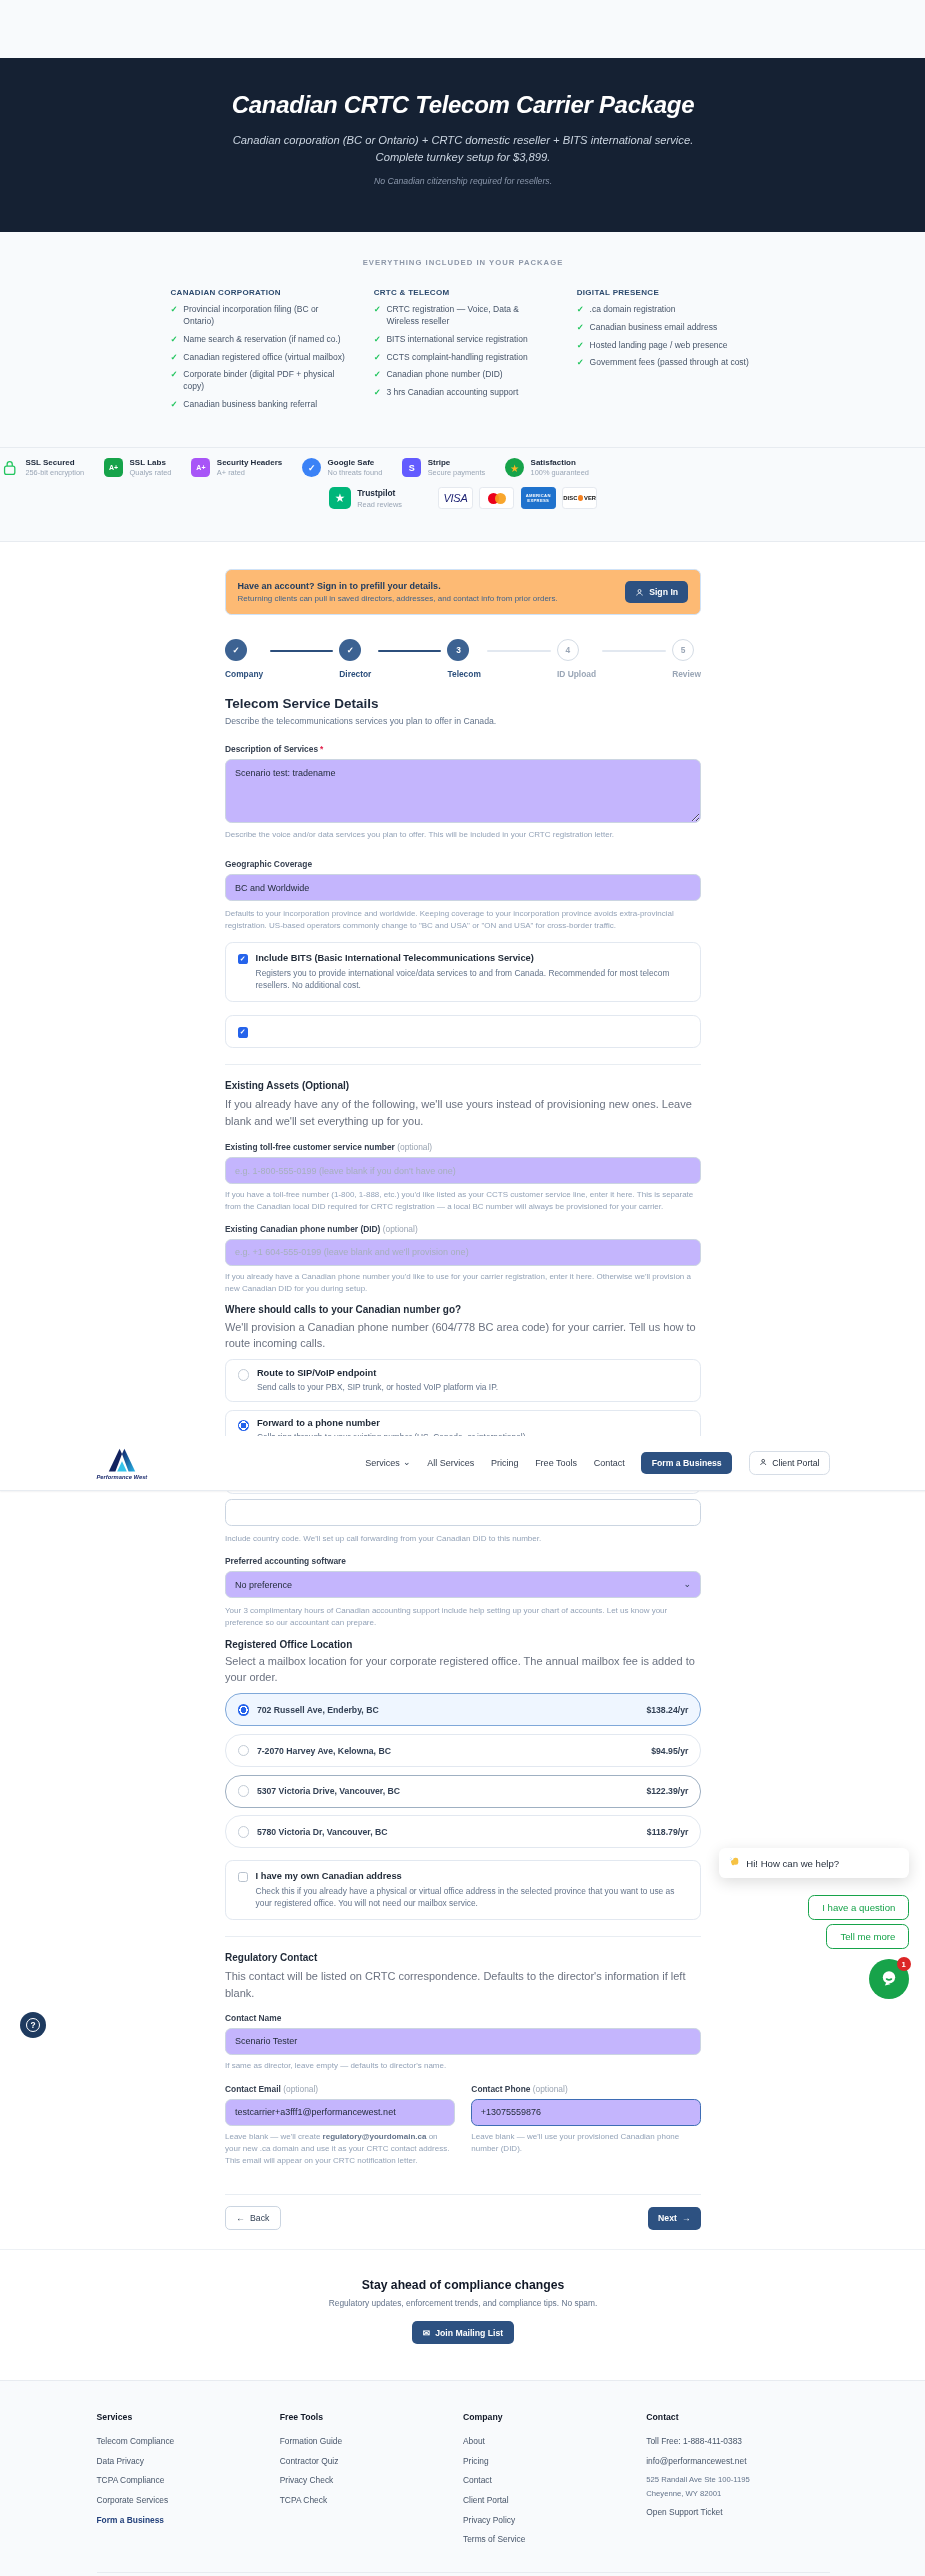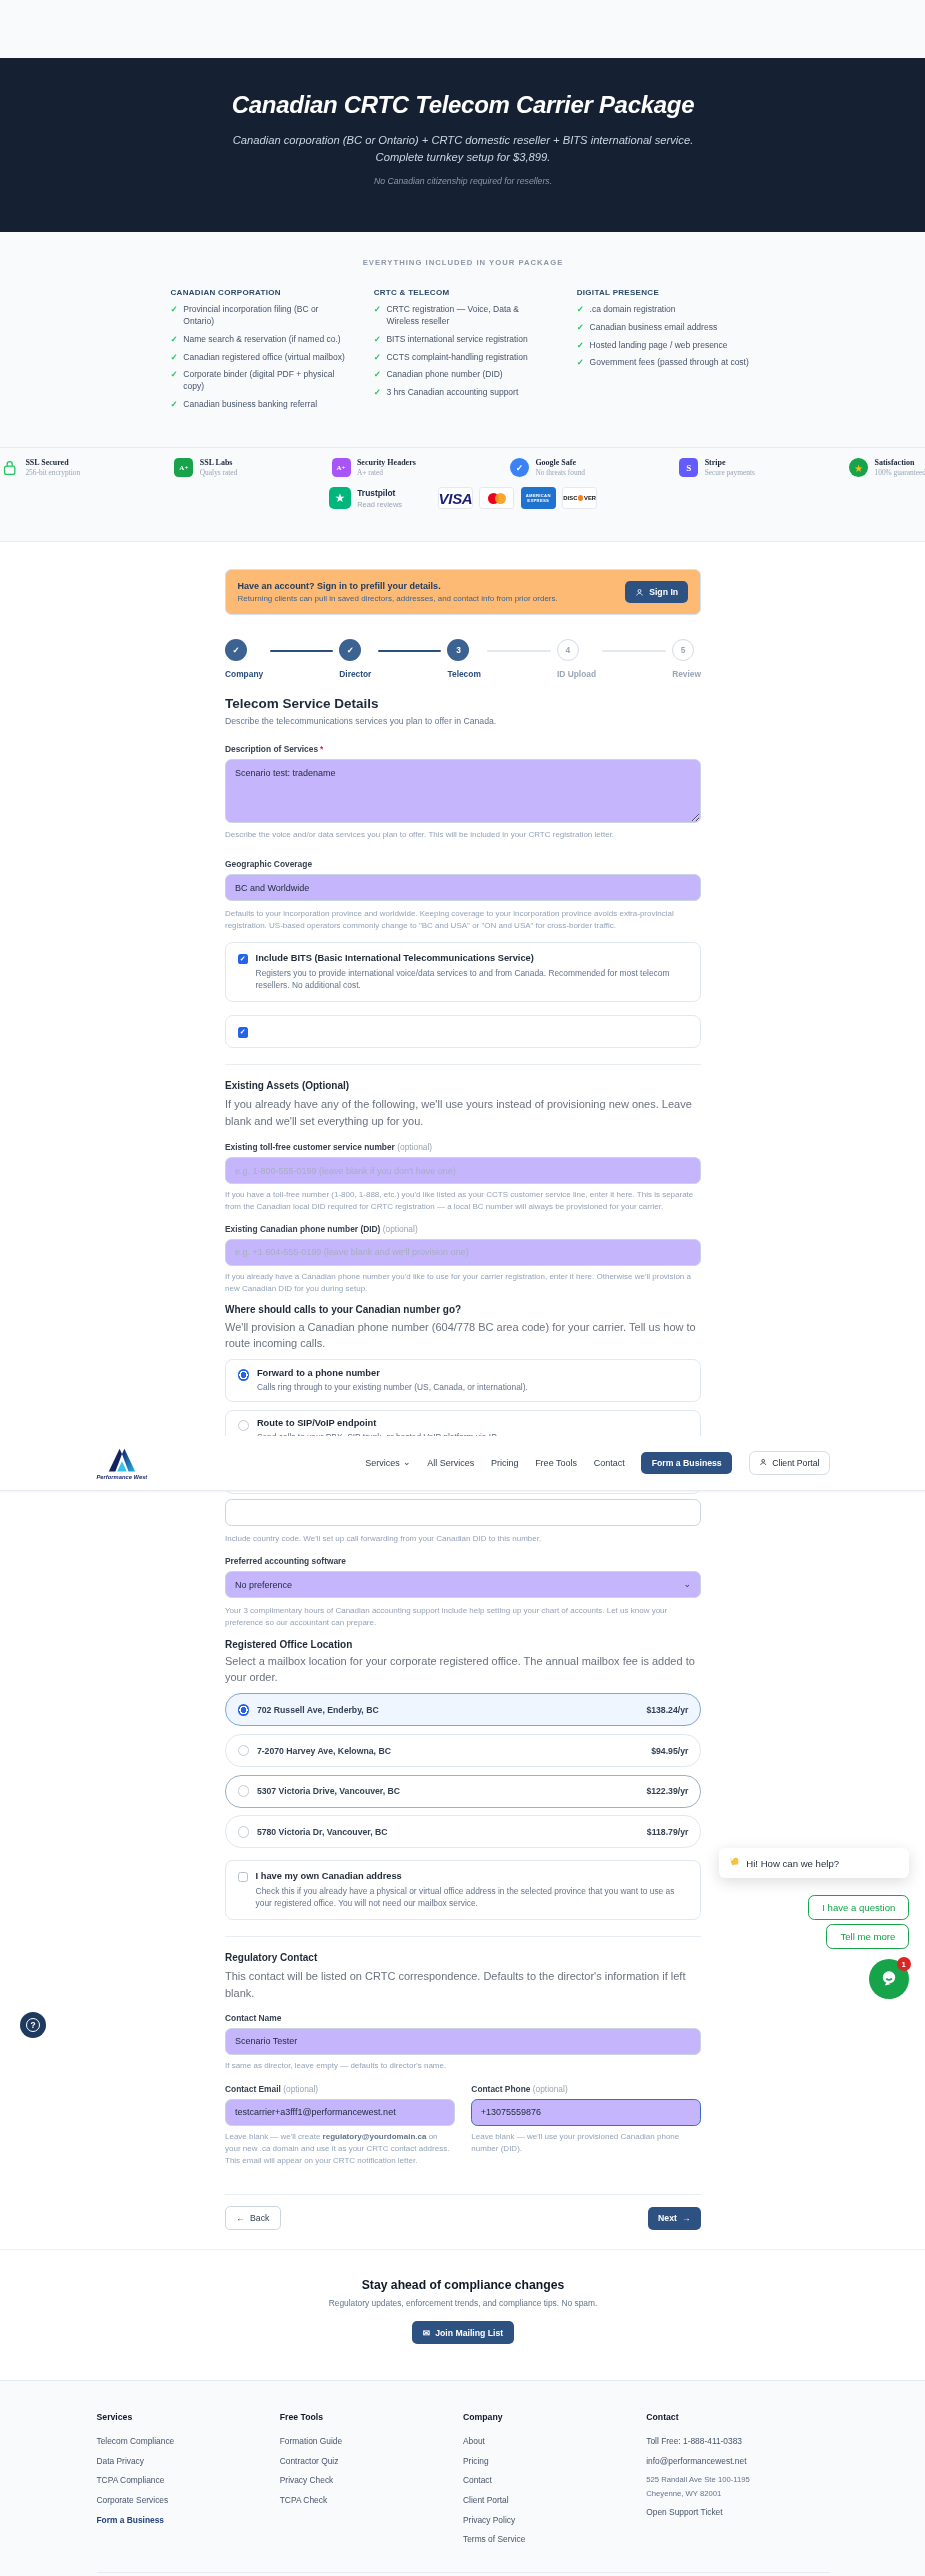--- a/index.html
+++ b/index.html
@@ -22,37 +22,37 @@
   .included { height:215px; background:#f8fafc; padding-top:26px; }
   .kicker { text-align:center; margin:0; font-size:7.7px; font-weight:700; letter-spacing:1px; color:#8d97a8; }
   .cols { width:585px; margin:20.6px auto 0; display:grid; grid-template-columns:1fr 1fr 1fr; gap:24.4px; }
   .col h3 { margin:0 0 7.7px; font-size:8px; letter-spacing:0.3px; color:#2c4a6e; }
   .col ul { list-style:none; margin:0; padding:0; }
   .col li { display:flex; gap:5.8px; font-size:8.5px; color:#475569; line-height:1.4; margin-bottom:5.8px; }
   .check { color:#22c55e; font-weight:700; font-size:8.4px; flex:none; }
 
   
   .trust { height:95px; background:#f8fafc; border-top:0.6px solid #e7ebf0; border-bottom:0.6px solid #e7ebf0; padding-top:9.6px; }
-  .badges { display:flex; justify-content:space-between; gap:26px;font-family:Liberation Serif, serif; }
+  .badges { display:flex; justify-content:flex-start; gap:20px; }
   .badge { display:flex; gap:6.4px; align-items:center; }
   .bicon { width:19px; height:19px; flex:none; display:flex; align-items:center; justify-content:center; }
   .sq { border-radius:4.5px; color:#fff; font-weight:700; font-size:7px; }
   .sq-green { background:#16a34a; } .sq-purple { background:#a855f7; } .sq-stripe { background:#635bff; font-size:9px; }
   .circ { border-radius:50%; color:#fff; }
   .circ-blue { background:#3b82f6; font-size:9px; font-weight:700; }
   .circ-green { background:#16a34a; }
   .circ-green .star { color:#f6b723; font-size:10.3px; }
   .badge .t { font-size:8px; font-weight:700; color:#1e293b; }
   .badge .s { font-size:7.4px; color:#9aa6b6; margin-top:1.9px; }
   .payments { display:flex; justify-content:center; align-items:center; gap:36px; margin-top:9.6px; }
   .tp { display:flex; gap:6.4px; align-items:center; }
   .tp-icon { width:22px; height:22px; background:#00b67a; border-radius:5.1px; color:#fff; display:flex; align-items:center; justify-content:center; font-size:11.6px; }
   .cards { display:flex; gap:6.4px; align-items:center; }
   .pcard { width:35px; height:22px; border:0.6px solid #e5e9ef; border-radius:3.2px; background:#fff; display:flex; align-items:center; justify-content:center; }
-  .card-visa span { font-style:italic; font-weight:700; font-size:15px; color:#1a1f71; letter-spacing:-0.3px; }
+  .card-visa span { font-style:italic; font-weight:400; font-size:11px; color:#1a1f71; letter-spacing:-0.3px; }
   .mc-c { width:11px; height:11px; border-radius:50%; }
   .mc-red { background:#eb001b; margin-right:-4.5px; } .mc-org { background:#f79e1b; opacity:.92; }
   .card-amex { background:#1f72cd; border-color:#1f72cd; flex-direction:column; }
   .card-amex span { color:#fff; font-size:4.2px; font-weight:800; letter-spacing:0.3px; line-height:1.25; }
   .card-disc span { font-size:5.8px; font-weight:800; color:#111; letter-spacing:0.1px; }
   .disc-dot { width:5.8px; height:5.8px; border-radius:50%; background:#f48120; margin:0 0.6px; }
 
   
   .main { background:#fff; padding-top:27px; padding-bottom:19px; }
   .wrap { width:476px; margin:0 auto; }
@@ -420,31 +420,31 @@
       <p class="helper" style="margin-top:5.1px">If you have a toll-free number (1-800, 1-888, etc.) you'd like listed as your CCTS customer service line, enter it here. This is separate from the Canadian local DID required for CRTC registration — a local BC number will always be provisioned for your carrier.</p>
 
       <label class="flabel" style="margin-top:10.3px"><span>Existing Canadian phone number (DID)</span> <span class="opt">(optional)</span></label>
       <input class="inp" placeholder="e.g. +1 604-555-0199 (leave blank and we'll provision one)" style="">
       <p class="helper" style="margin-top:5.1px">If you already have a Canadian phone number you'd like to use for your carrier registration, enter it here. Otherwise we'll provision a new Canadian DID for you during setup.</p>
 
       <h3 class="sec-h" style="margin-top:9px">Where should calls to your Canadian number go?</h3>
       <p class="sec-s" style="margin-top:3.9px">We'll provision a Canadian phone number (604/778 BC area code) for your carrier. Tell us how to route incoming calls.</p>
 
       <div class="card radio-card">
+        <span class="radio off"></span>
+        <div>
+          <div class="ct">Route to SIP/VoIP endpoint</div>
+          <div class="cd" style="margin-top:2.6px">Send calls to your PBX, SIP trunk, or hosted VoIP platform via IP.</div>
+        </div>
+      </div>
+      <div class="card radio-card">
         <span class="radio on"></span>
         <div>
           <div class="ct">Forward to a phone number</div>
           <div class="cd" style="margin-top:2.6px">Calls ring through to your existing number (US, Canada, or international).</div>
-        </div>
-      </div>
-      <div class="card radio-card">
-        <span class="radio off"></span>
-        <div>
-          <div class="ct">Route to SIP/VoIP endpoint</div>
-          <div class="cd" style="margin-top:2.6px">Send calls to your PBX, SIP trunk, or hosted VoIP platform via IP.</div>
         </div>
       </div>
 
       
       <div class="ghost-card"></div>
       <div class="ghost-inp"></div>
       <p class="helper">Include country code. We'll set up call forwarding from your Canadian DID to this number.</p>
 
       <label class="flabel" style="margin-top:11.6px">Preferred accounting software</label>
       <div class="select">

